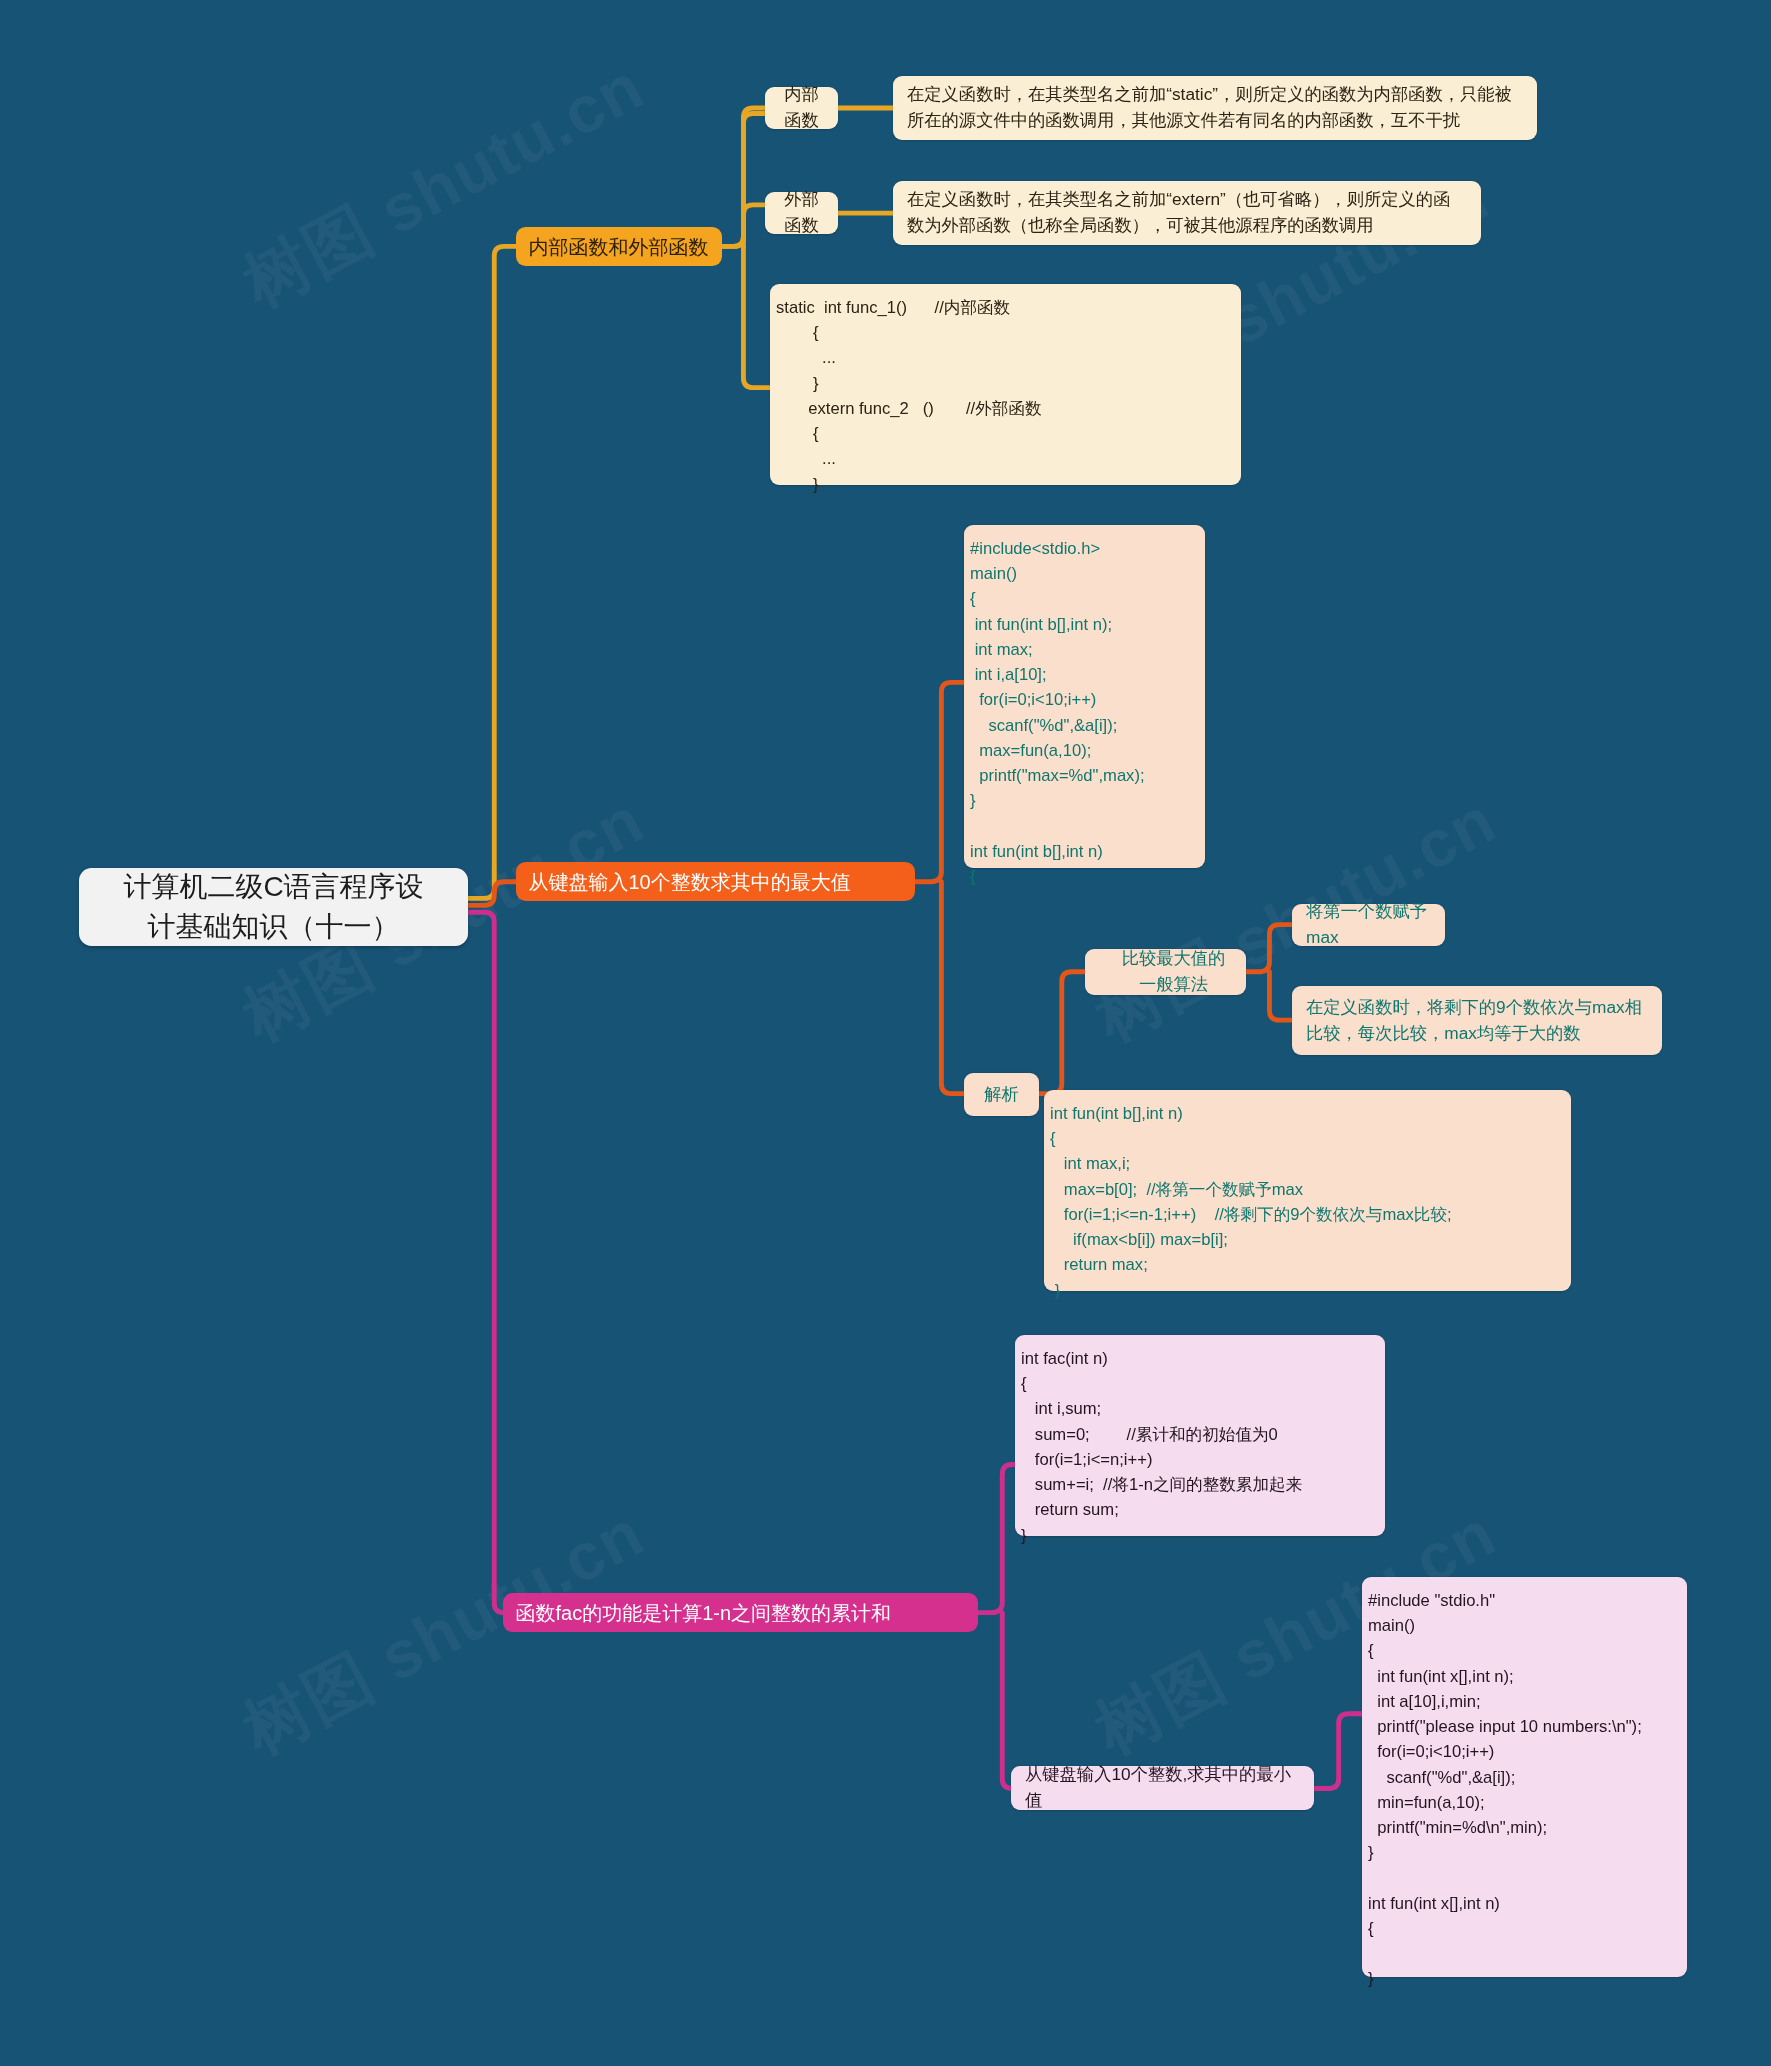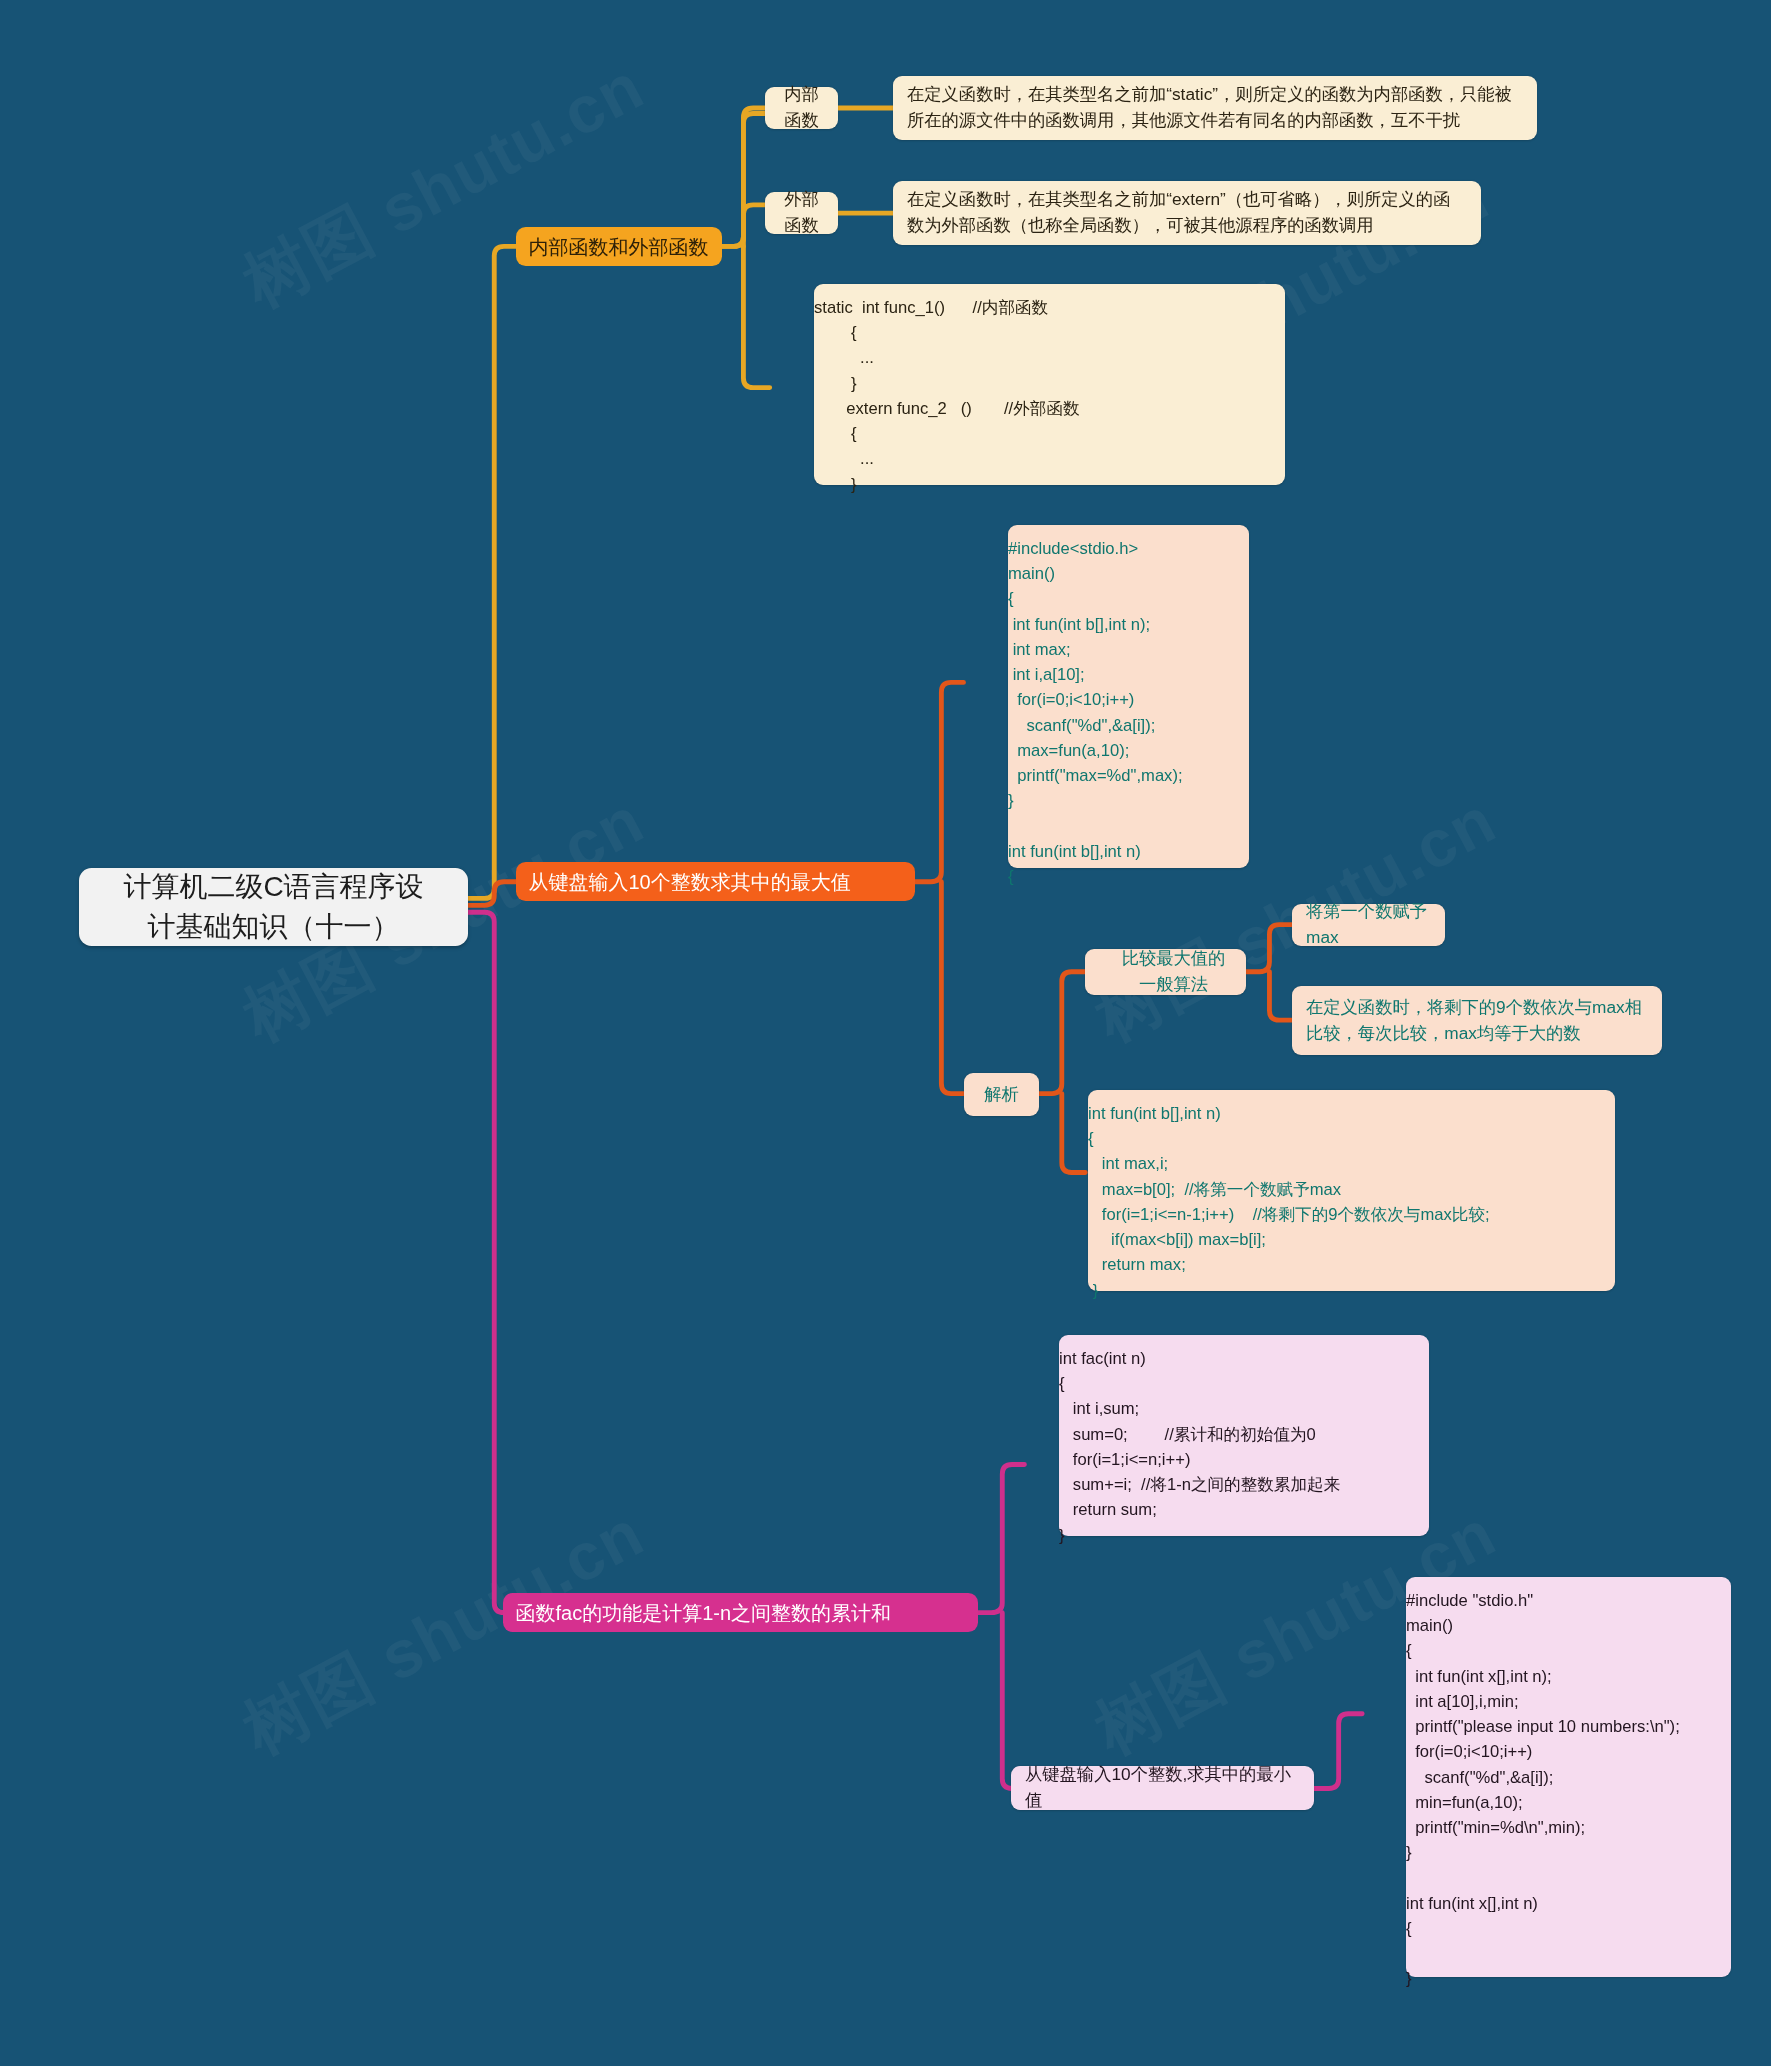--- a/index.html
+++ b/index.html
@@ -68,22 +68,21 @@
     font-size:17.3px;
     border-radius:9px;
     box-shadow:0 0.7px 2.1px rgba(0,0,0,.18);
   }
   .leaf.small{font-size:17.3px;padding:8.3px 12.5px;}
   .leaf.code{
     font-size:16.6px;
     line-height:1.52;
     white-space:pre-wrap;
     align-items:flex-start;
-    padding:11px 0;
-    margin-left:44px;
+    padding:11px 6px;
   }
 </style>
 </head>
 <body>
 
 <div id="canvas">
 
   <div class="wm" style="left:228px;top:249px;">树图 shutu.cn</div>
   <div class="wm" style="left:1073px;top:360px;">树图 shutu.cn</div>
   <div class="wm" style="left:228px;top:983px;">树图 shutu.cn</div>

